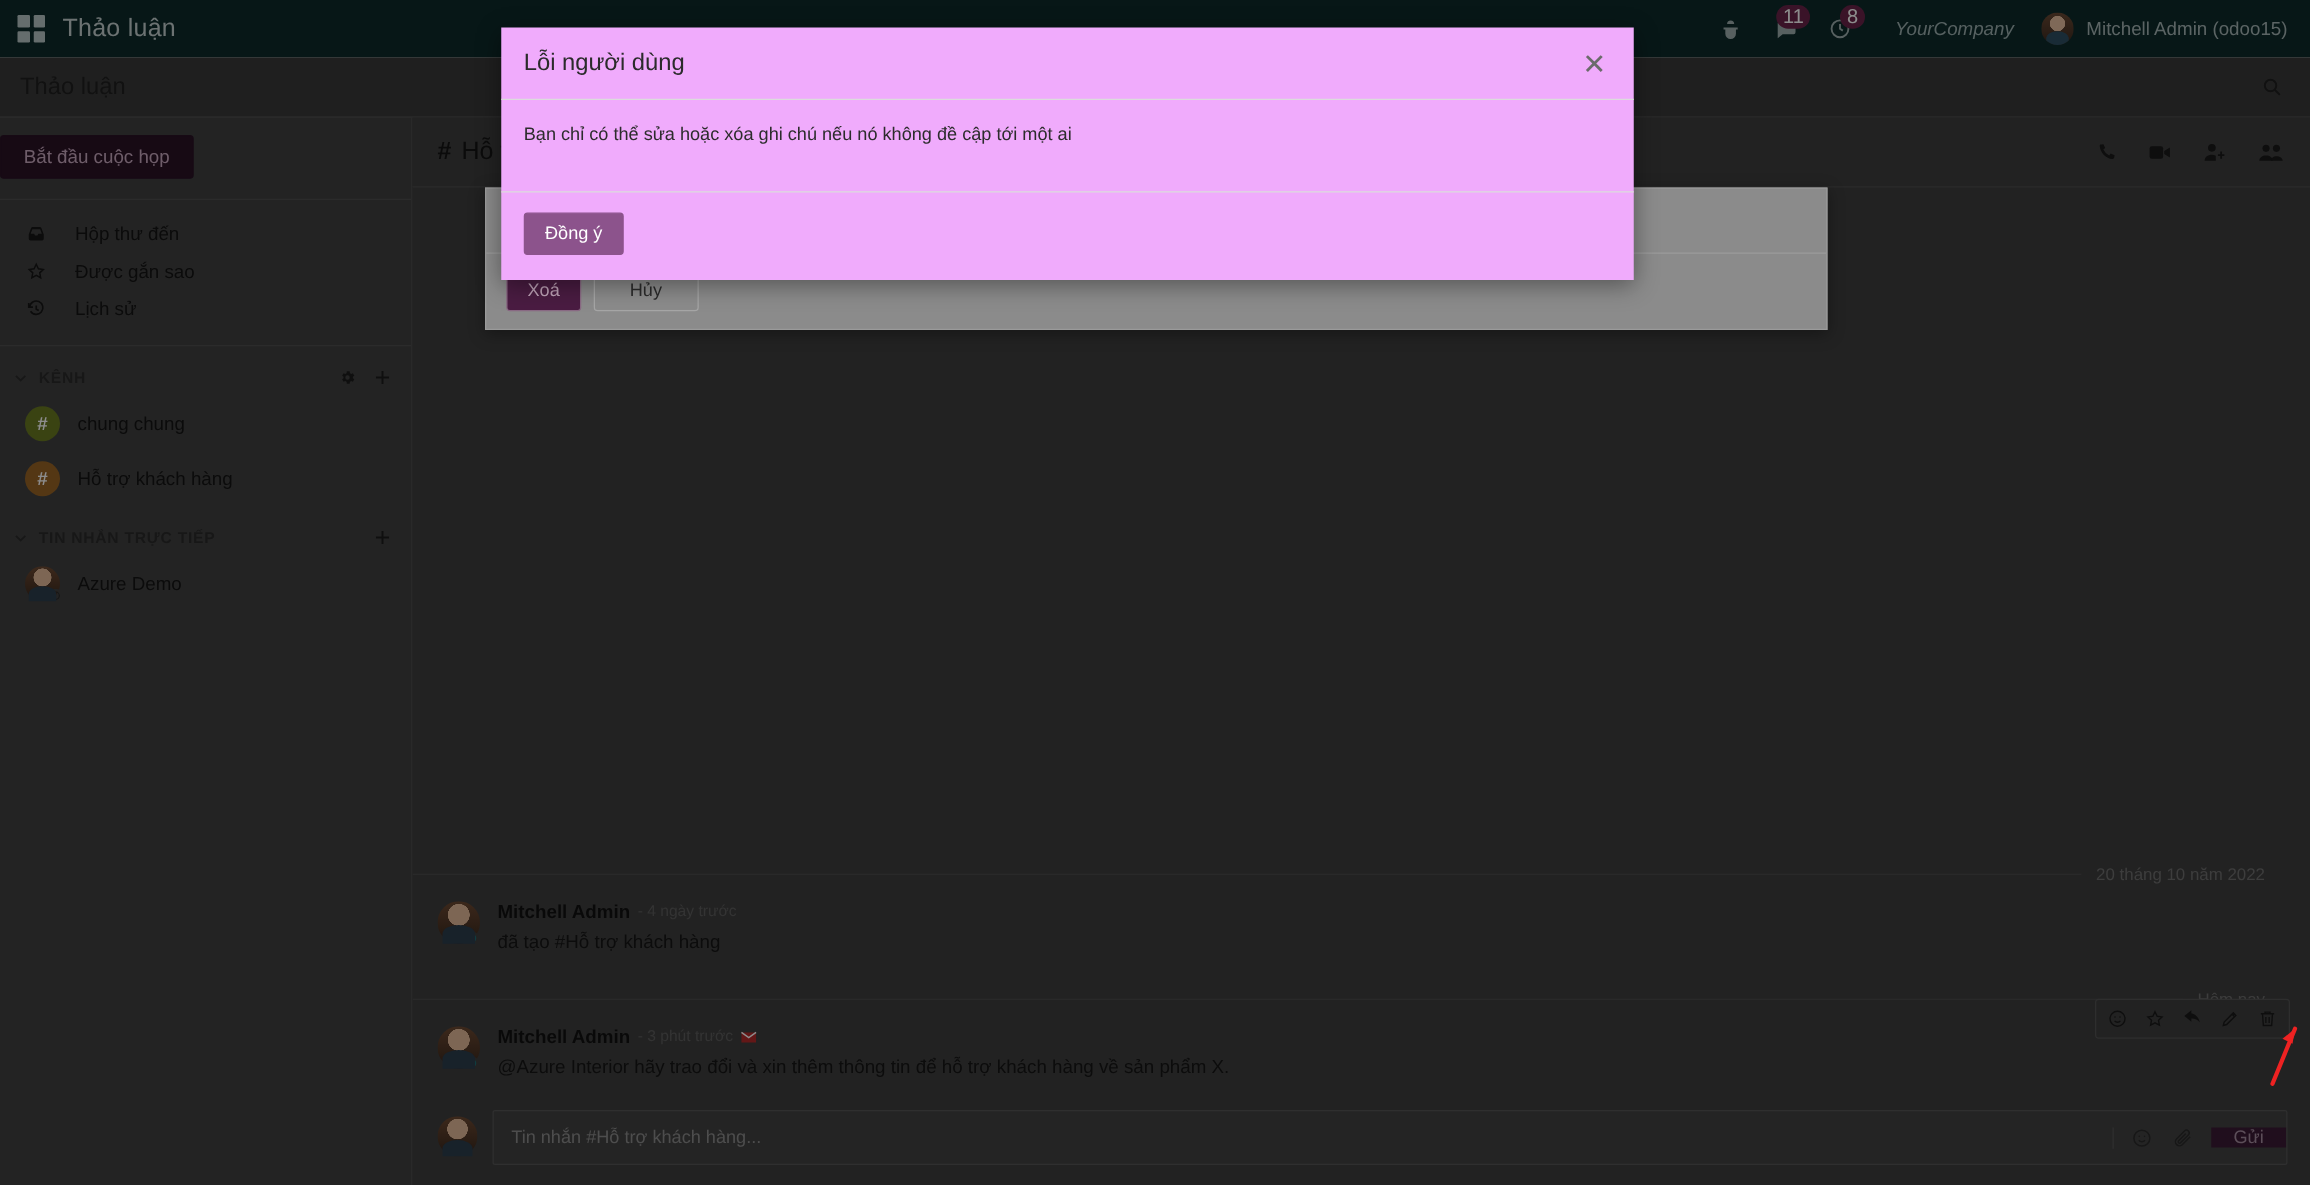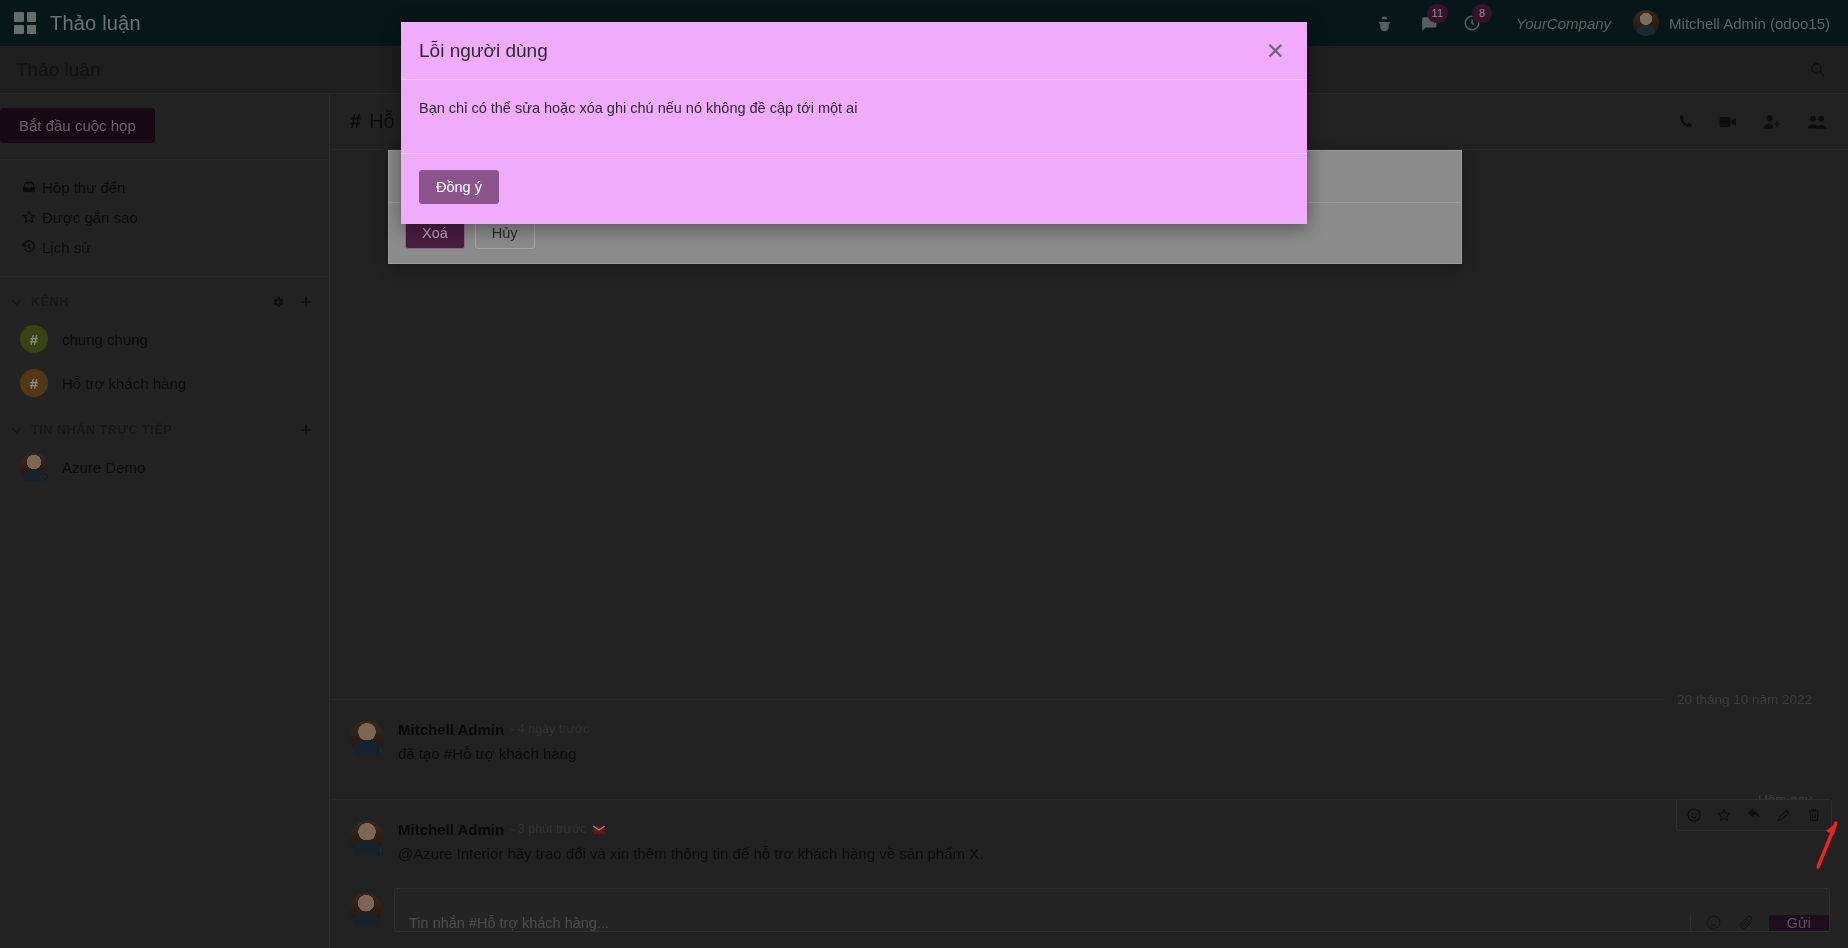--- a/index.html
+++ b/index.html
@@ -40,21 +40,21 @@
     width: 44px; height: 46px;
     display: flex; align-items: center; justify-content: center;
     color: #9fb0b0;
   }
   .nav-ico svg { display: block; }
   .badge {
     position: absolute; top: 4px; right: 2px;
     min-width: 20px; height: 19px; padding: 0 5px;
     border-radius: 10px;
     background: #6b2449; color: #ffffff;
-    font-size: 11px; line-height: 19px; text-align: center;
+    font-size: 16px; line-height: 19px; text-align: center;
     font-family: "Liberation Sans", sans-serif;
   }
   .company-name { font-size: 15px; color: #9db0b0; padding: 0 22px; font-style: italic; }
   .user-menu { display: flex; align-items: center; gap: 10px; }
   .user-avatar {
     width: 26px; height: 26px; border-radius: 50%;
     background:
       radial-gradient(circle at 50% 34%, #e8c0a0 0 28%, transparent 29%),
       linear-gradient(#6b4a35, #3b2a1f);
     overflow: hidden; position: relative;
@@ -100,21 +100,21 @@
   .meeting-btn {
     background: #2a1326; color: #c9a9c0;
     border: 1px solid #2a1326;
     font-size: 15px;
     padding: 8px 18px; border-radius: 3px;
     font-family: "Liberation Sans", sans-serif;
     cursor: pointer;
   }
   .mailbox-group { padding: 12px 0 14px; border-bottom: 1px solid #4f4f4f; }
   .mailbox-item {
-    display: flex; align-items: center; gap: 4px;
+    display: flex; align-items: center; gap: 22px;
     padding: 4px 0 4px 20px; height: 30px;
     font-size: 15px; color: #141414;
     cursor: pointer;
   }
   .mailbox-item .ico { width: 18px; display: flex; justify-content: center; color: #161616; }
 
   .section-head {
     display: flex; align-items: center;
     padding: 18px 16px 8px 10px;
     font-size: 12.5px; font-weight: bold; letter-spacing: .6px;
@@ -222,21 +222,21 @@
     background:
       radial-gradient(circle at 50% 32%, #e3bb9a 0 30%, transparent 31%),
       linear-gradient(#6e4a33, #38271c);
     flex: 0 0 32px;
   }
   .composer-av::after {
     content: ""; position: absolute; left: 12%; right: 12%; bottom: 0; height: 42%;
     background: #2c3e4e; border-radius: 50% 50% 0 0;
   }
   .composer-box {
-    flex: 1 1 auto; display: flex; align-items: flex-end;
+    flex: 1 1 auto; display: flex; align-items: center;
     border: 1px solid #565656; border-radius: 2px; background: #434343;
     min-height: 44px; overflow: hidden;
   }
   .composer-input {
     flex: 1 1 auto; border: 0; background: transparent; outline: none;
     font-size: 14.5px; color: #d9d9d9; padding: 0 14px;
     font-family: "Liberation Sans", sans-serif;
   }
   .composer-input::placeholder { color: #8d8d8d; }
   .composer-tools {
@@ -272,21 +272,21 @@
   }
   .btn-delete {
     background: #4a1c42; color: #bda1b6;
     border: 1px solid #8a6a84; border-radius: 3px;
     padding: 7px 16px; font-size: 14.5px; cursor: pointer;
     font-family: "Liberation Sans", sans-serif;
   }
   .btn-cancel {
     background: transparent; color: #2b2b2b;
     border: 1px solid #a6a6a6; border-radius: 3px;
-    padding: 7px 16px; font-size: 14.5px; cursor: pointer;
+    padding: 7px 28px; font-size: 14.5px; cursor: pointer;
     font-family: "Liberation Sans", sans-serif;
   }
 
   
   .dialog-front {
     position: absolute;
     left: 401px; top: 22px; width: 906px;
     z-index: 60;
     background: #f0abfc;
     box-shadow: 0 4px 18px rgba(0,0,0,.4);

